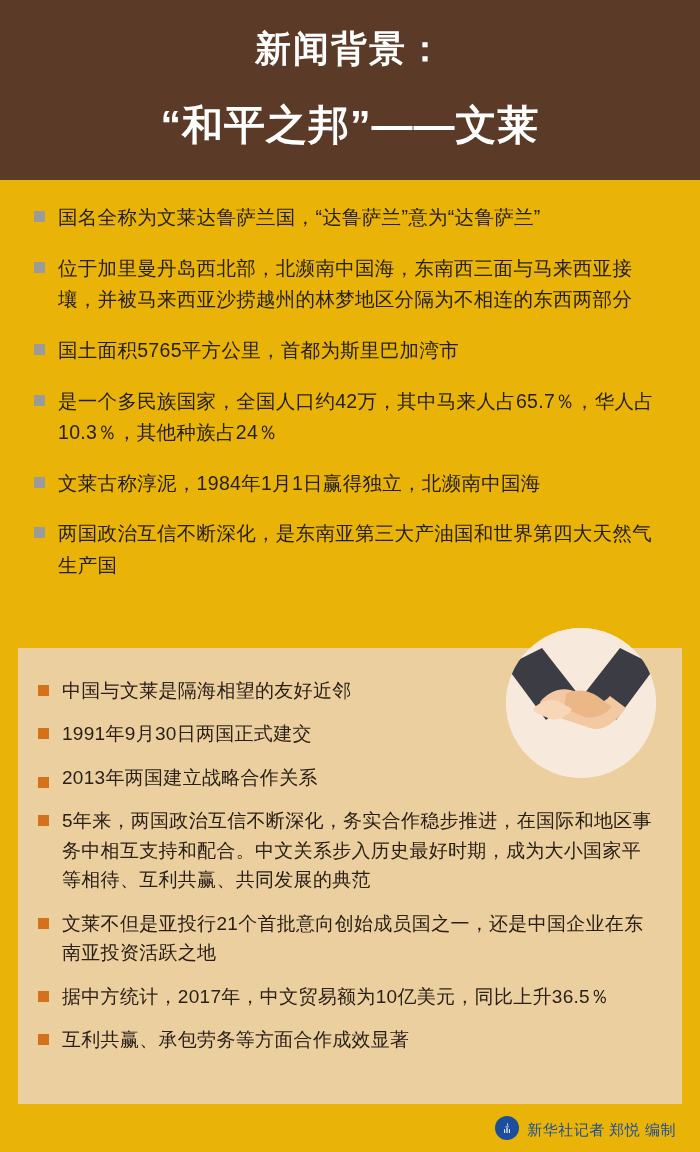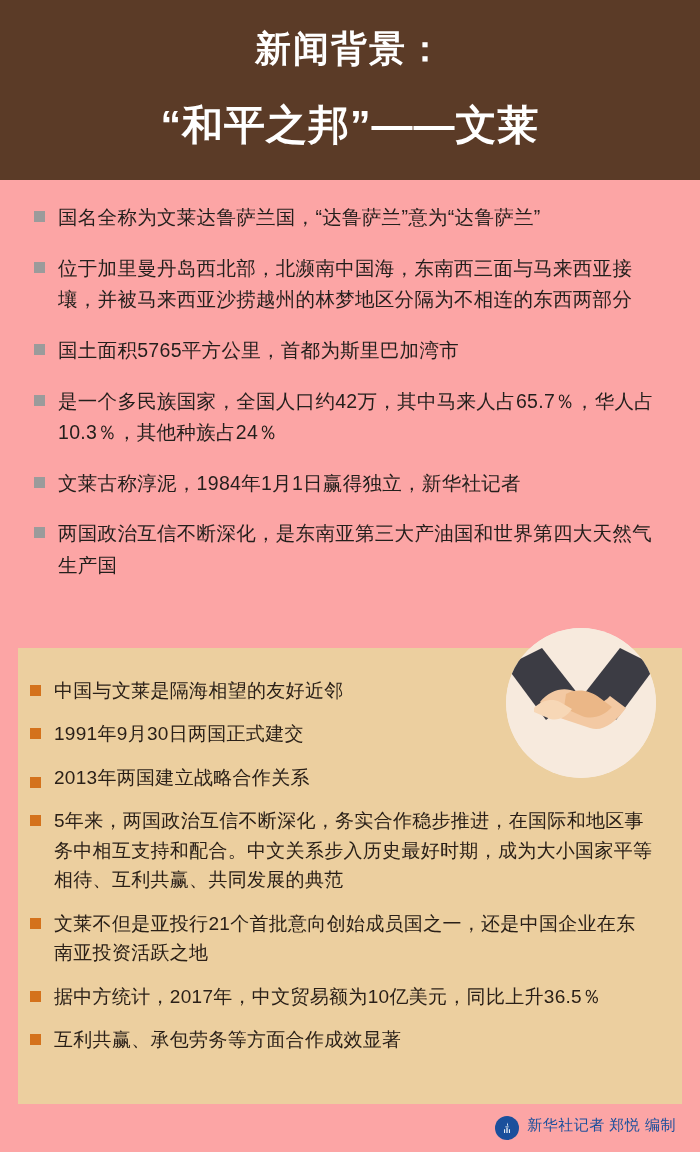--- a/index.html
+++ b/index.html
@@ -10,21 +10,21 @@
     width: 700px;
     height: 1152px;
     font-family: "Liberation Sans", "DejaVu Sans", sans-serif;
     background: #efe2ca;
     overflow: hidden;
   }
   .poster {
     position: relative;
     width: 700px;
     height: 1152px;
-    background: #fca5a5;
+    background: #eab308;
     box-sizing: border-box;
   }
   
   .header {
     background: #5b3b27;
     padding: 26px 30px 28px 30px;
     text-align: center;
     box-sizing: border-box;
   }
   .header .title-main {
@@ -69,21 +69,21 @@
     flex: 1 1 auto;
   }
   
   .section-bottom {
     position: absolute;
     left: 18px;
     right: 18px;
     top: 648px;
     bottom: 48px;
     background: #eccf9f;
-    padding: 28px 28px 10px 12px;
+    padding: 28px 28px 10px 20px;
     box-sizing: border-box;
   }
   .section-bottom .bullet-row {
     margin-bottom: 14px;
   }
   .section-bottom .bullet-text {
     font-size: 19px;
     line-height: 1.55;
     color: #2a2018;
   }
@@ -100,21 +100,21 @@
     border-radius: 50%;
     background: #f6ece0;
     overflow: hidden;
   }
   
   .footer {
     position: absolute;
     right: 24px;
     bottom: 12px;
     display: flex;
-    align-items: flex-start;
+    align-items: flex-end;
     gap: 8px;
   }
   .footer-logo {
     width: 24px;
     height: 24px;
     border-radius: 50%;
     background: #1b4f9c;
     display: flex;
     align-items: center;
     justify-content: center;
@@ -152,21 +152,21 @@
       <span class="bullet-text">国土面积5765平方公里，首都为斯里巴加湾市</span>
     </div>
 
     <div class="bullet-row">
       <span class="bullet-sq sq-gray"></span>
       <span class="bullet-text">是一个多民族国家，全国人口约42万，其中马来人占65.7％，华人占10.3％，其他种族占24％</span>
     </div>
 
     <div class="bullet-row">
       <span class="bullet-sq sq-gray"></span>
-      <span class="bullet-text">文莱古称淳泥，1984年1月1日赢得独立，新华社记者</span>
+      <span class="bullet-text">文莱古称淳泥，1984年1月1日赢得独立，北濒南中国海</span>
     </div>
 
     <div class="bullet-row">
       <span class="bullet-sq sq-gray"></span>
       <span class="bullet-text">两国政治互信不断深化，是东南亚第三大产油国和世界第四大天然气生产国</span>
     </div>
 
   </div>
 
   <div class="section-bottom">

